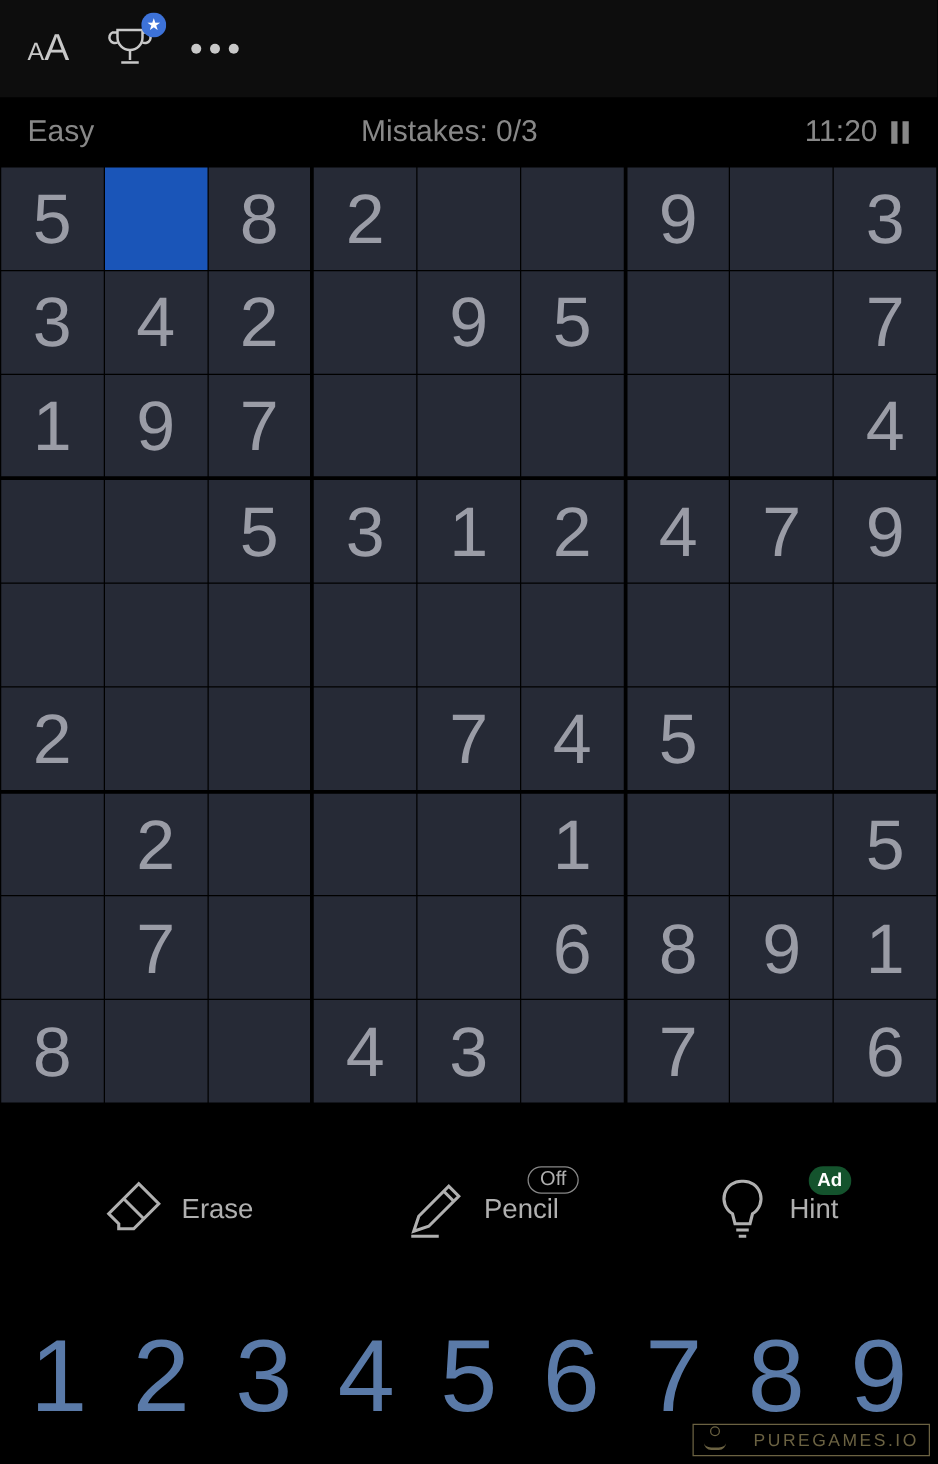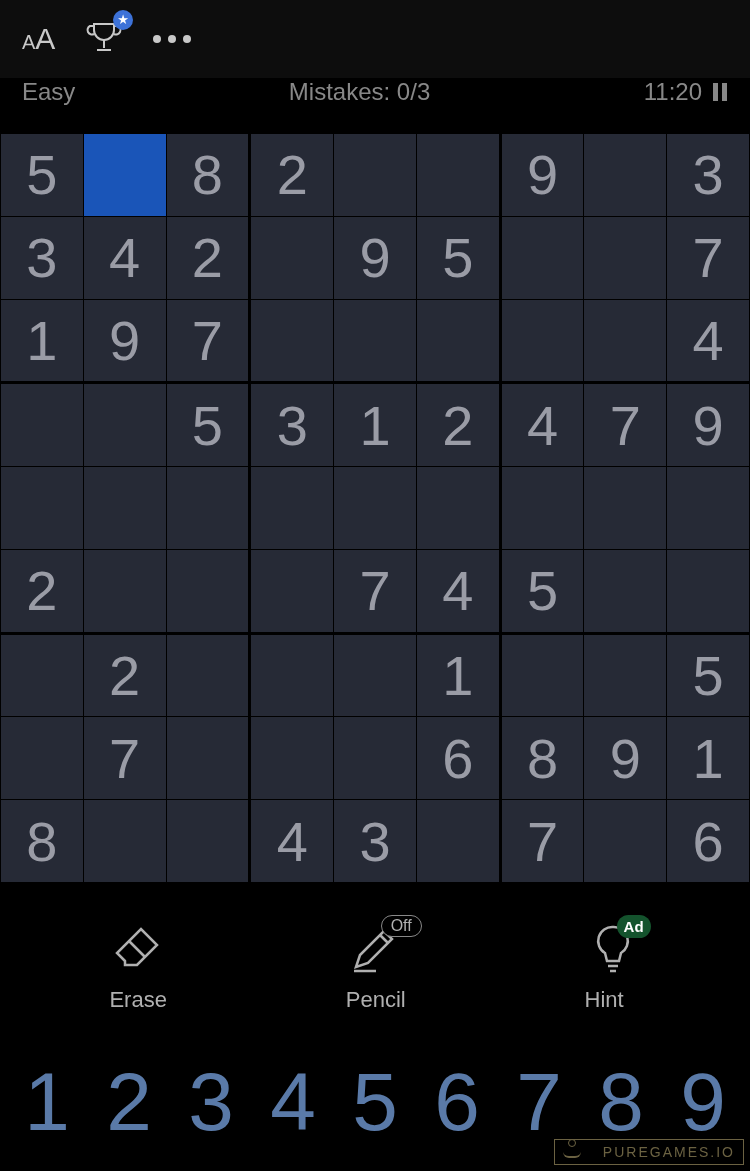--- a/index.html
+++ b/index.html
@@ -6,34 +6,34 @@
   html, body { width: 750px; height: 1171px; background: #000; font-family: -apple-system, Helvetica, Arial, sans-serif; overflow: hidden; color: #999; }
   .header { height: 78px; display: flex; align-items: center; justify-content: space-between; padding: 0 22px; background: #0d0d0d; }
   .title { color: #d0d0d0; font-size: 32px; font-weight: 400; }
   .header-right { display: flex; align-items: center; gap: 28px; }
   .font-size-icon { color: #c8c8c8; display: flex; align-items: baseline; cursor: pointer; }
   .font-size-icon .small { font-size: 20px; }
   .font-size-icon .big { font-size: 30px; }
   .trophy { position: relative; cursor: pointer; }
   .more-icon { display: flex; gap: 7px; cursor: pointer; }
   .more-icon span { width: 8px; height: 8px; border-radius: 50%; background: #c8c8c8; }
-  .status-row { height: 56px; display: flex; align-items: flex-start; justify-content: space-between; padding: 0 22px; background: #000; color: #888; font-size: 24px; }
+  .status-row { height: 56px; display: flex; align-items: center; justify-content: space-between; padding: 0 22px; background: #000; color: #888; font-size: 24px; }
   .status-timer { display: flex; align-items: center; gap: 10px; }
   .board { width: 748px; height: 748px; margin: 0 1px; background: #000; display: grid; grid-template-columns: repeat(3, 1fr); grid-template-rows: repeat(3, 1fr); gap: 3px; }
   .box { display: grid; grid-template-columns: repeat(3, 1fr); grid-template-rows: repeat(3, 1fr); gap: 1px; background: #000; }
   .cell { background: #262a36; display: flex; align-items: center; justify-content: center; font-size: 56px; color: #9a9ca6; font-weight: 300; cursor: pointer; }
   .cell.selected { background: #1a55b8; }
   .tools { height: 150px; display: flex; justify-content: space-around; align-items: center; padding: 20px 20px 0; }
-  .tool { display: flex; flex-direction: column; gap: 10px; cursor: pointer; color: #b0b0b0; font-size: 22px; position: relative; }
+  .tool { display: flex; flex-direction: row; align-items: center; gap: 10px; cursor: pointer; color: #b0b0b0; font-size: 22px; position: relative; }
   .tool svg { width: 56px; height: 56px; }
   .pencil-badge { position: absolute; top: -6px; right: -16px; border: 1.5px solid #888; border-radius: 14px; padding: 1px 9px; font-size: 16px; color: #b0b0b0; background: #000; }
   .ad-badge { position: absolute; top: -6px; right: -10px; background: #14532d; color: #fff; border-radius: 16px; padding: 3px 7px; font-size: 15px; font-weight: 600; }
   .numpad { height: 139px; display: flex; align-items: center; justify-content: space-evenly; padding: 0 6px; }
   .numpad-btn { color: #5a7aa8; font-size: 82px; font-weight: 300; cursor: pointer; flex: 1; text-align: center; }
-  .watermark { position: absolute; right: 6px; bottom: 6px; border: 1px solid #6b6242; padding: 4px 8px; font-size: 14px; letter-spacing: 2px; color: #6b6242; display: flex; align-items: flex-start; gap: 22px; }
+  .watermark { position: absolute; right: 6px; bottom: 6px; border: 1px solid #6b6242; padding: 4px 8px; font-size: 14px; letter-spacing: 2px; color: #6b6242; display: flex; align-items: flex-end; gap: 22px; }
   .watermark-icon { width: 18px; height: 14px; border-bottom: 2px solid #6b6242; border-radius: 0 0 6px 6px; position: relative; }
   .watermark-icon::before { content:""; position:absolute; width:6px; height:6px; border:1px solid #6b6242; border-radius:50%; top:-5px; left:5px; }
 </style>
 </head>
 <body>
 
 <div class="header">
   <div class="header-right">
     <div class="font-size-icon">
       <span class="small">A</span>

